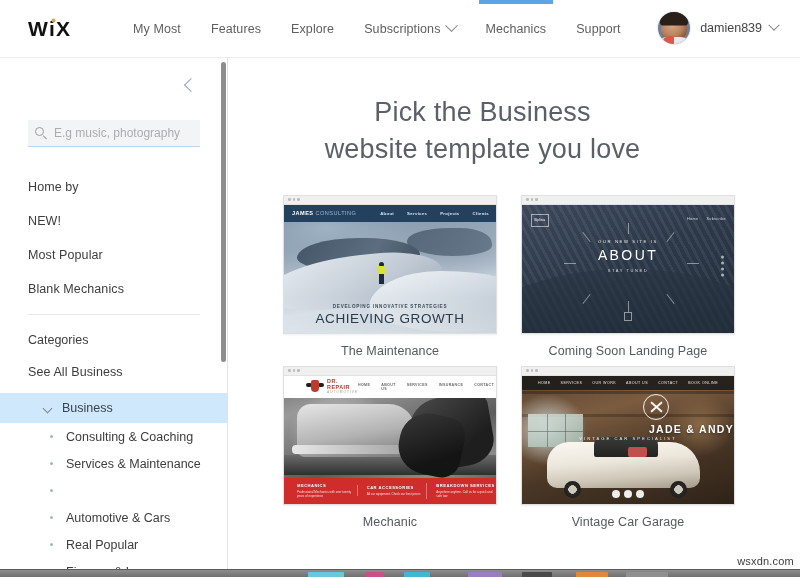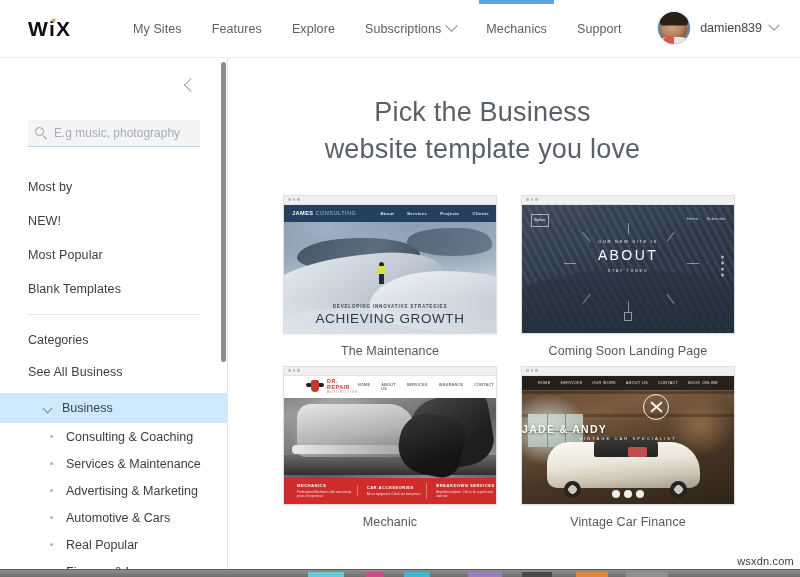--- a/index.html
+++ b/index.html
@@ -405,21 +405,21 @@
     width:26px; height:26px; border-radius:50%;
     border:1.1px solid rgba(255,255,255,.9);
     display:flex; align-items:center; justify-content:center;
   }
   .t4 .logo .w1,.t4 .logo .w2{
     position:absolute; width:15px; height:2px; background:rgba(255,255,255,.92);
     border-radius:1px;
   }
   .t4 .logo .w1{ transform:rotate(42deg);} .t4 .logo .w2{ transform:rotate(-42deg);}
   .t4 .title{
-    position:absolute; left:0; right:0; top:47px; text-align:left;
+    position:absolute; left:0; right:0; top:47px; text-align:right;
     font-size:10.5px; color:#fff; letter-spacing:1.3px; font-weight:700;
     text-shadow:0 1px 3px rgba(0,0,0,.55);
   }
   .t4 .subtitle{
     position:absolute; left:0; right:0; top:60px; text-align:center;
     font-size:4.2px; color:rgba(255,255,255,.9); letter-spacing:2px;
   }
   .t4 .socials{
     position:absolute; left:50%; transform:translateX(-50%); bottom:6px;
     display:flex; gap:4px;
@@ -453,21 +453,21 @@
       <svg width="58" height="24" viewBox="0 0 58 24" aria-hidden="true">
         <text x="0" y="19" font-family="Liberation Sans, sans-serif" font-size="21" font-weight="bold" fill="#111" letter-spacing="-0.5">W</text>
         <text x="21" y="19" font-family="Liberation Sans, sans-serif" font-size="21" font-weight="bold" fill="#111" letter-spacing="-0.5">i</text>
         <text x="28" y="19" font-family="Liberation Sans, sans-serif" font-size="21" font-weight="bold" fill="#111" letter-spacing="-0.5">X</text>
         <circle cx="25.5" cy="3.5" r="2" fill="#d9a05b"></circle>
       </svg>
     </div>
 
     <div class="navlinks">
       <div class="navlink">
-        <span>My Sites</span>
+        <span>My Most</span>
       </div>
       <div class="navlink">
         <span>Features</span>
       </div>
       <div class="navlink">
         <span>Explore</span>
       </div>
       <div class="navlink">
         <span>Subscriptions</span>
         <span class="caret"></span>
@@ -499,45 +499,44 @@
 
     <div class="searchbox">
       <span class="mag">
           <i></i>
           <u></u>
         </span>
       <input type="text" placeholder="E.g music, photography" style="">
     </div>
 
     <div class="side-list">
-      <div class="side-item">Most by</div>
+      <div class="side-item">Home by</div>
       <div class="side-item">NEW!</div>
       <div class="side-item">Most Popular</div>
-      <div class="side-item">Blank Templates</div>
+      <div class="side-item">Blank Mechanics</div>
       <div class="side-sep"></div>
       <div class="side-head">Categories</div>
       <div class="side-item">See All Business</div>
     </div>
 
     <div style="position:absolute; left:0; top:335px; width:228px;">
       <div class="cat-row sel">
         <span class="chev"></span>
         <span class="cat-label">Business</span>
       </div>
       <div class="sub-row">
         <span class="dot"></span>
         <span class="sub-label">Consulting &amp; Coaching</span>
       </div>
       <div class="sub-row">
         <span class="dot"></span>
         <span class="sub-label">Services &amp; Maintenance</span>
       </div>
       <div class="sub-row">
         <span class="dot"></span>
-        <span class="sub-label">Advertising &amp; Marketing</span>
       </div>
       <div class="sub-row">
         <span class="dot"></span>
         <span class="sub-label">Automotive &amp; Cars</span>
       </div>
       <div class="sub-row">
         <span class="dot"></span>
         <span class="sub-label">Real Popular</span>
       </div>
       <div class="sub-row">
@@ -724,21 +723,21 @@
             </div>
             <div class="title">JADE &amp; ANDY</div>
             <div class="subtitle">VINTAGE CAR SPECIALIST</div>
             <div class="socials">
               <i></i>
                 <i></i>
                 <i></i>
             </div>
           </div>
         </div>
-        <div class="cap">Vintage Car Finance</div>
+        <div class="cap">Vintage Car Garage</div>
       </div>
 
     </div>
   </div>
 
   <div class="watermark">wsxdn.com</div>
 
   <div class="taskbar">
     <div class="tb-item" style="left:308px;width:36px;background:#68c7dd"></div>
     <div class="tb-item" style="left:366px;width:18px;background:#cc4d87"></div>

